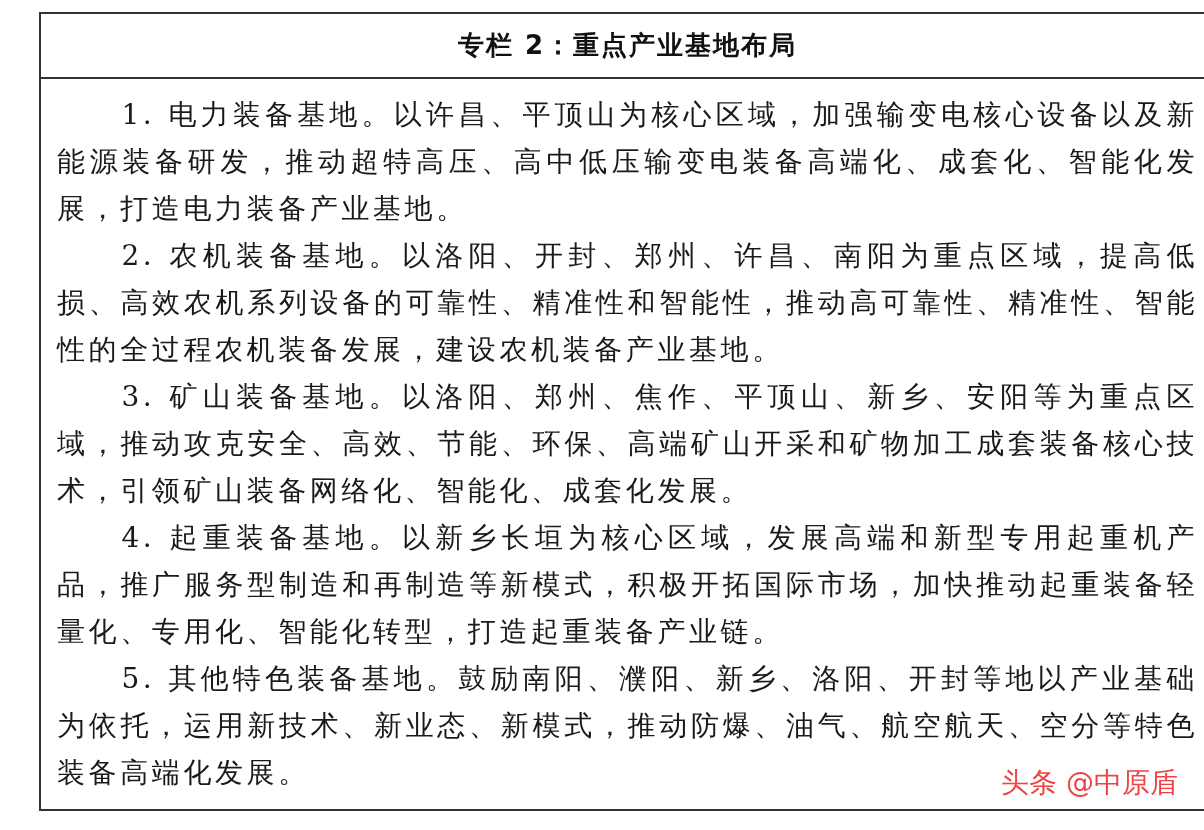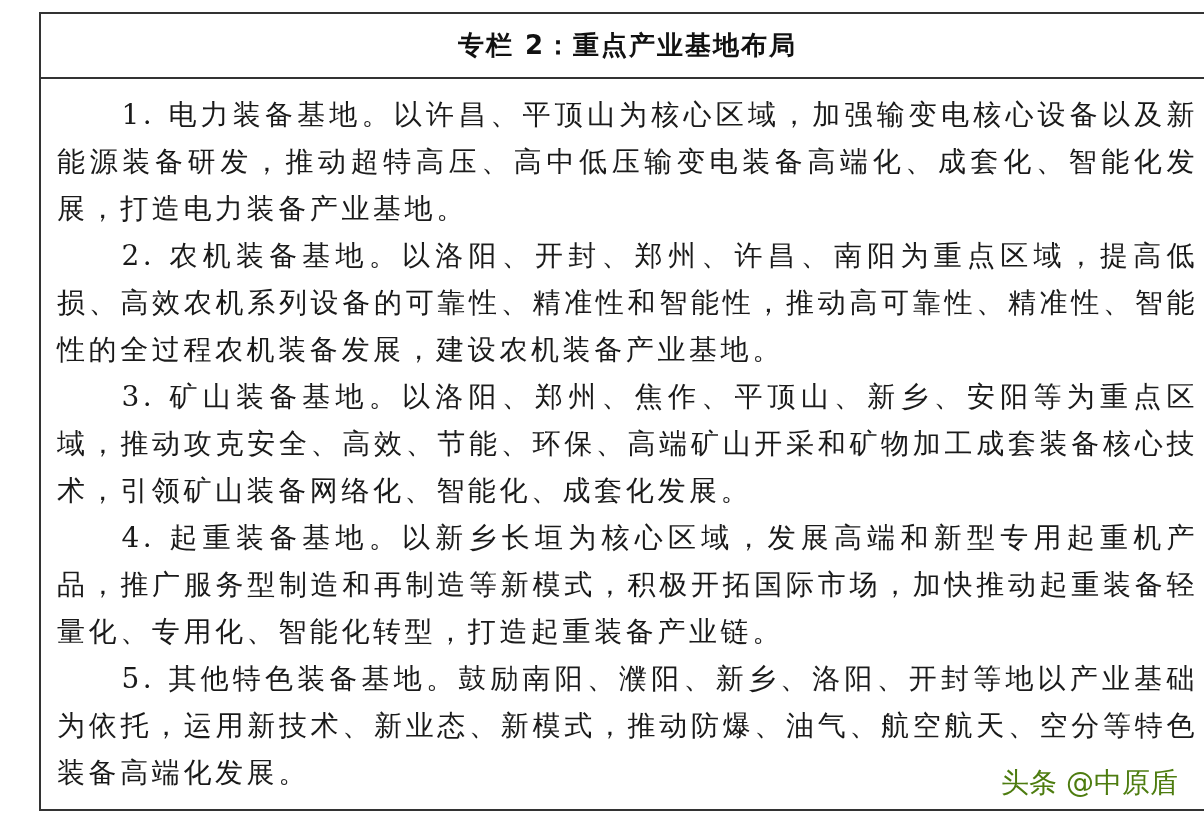--- a/index.html
+++ b/index.html
@@ -51,21 +51,21 @@
       text-indent: 2.3em;
       margin: 0;
       color: #1a1a1a;
     }
     .watermark {
       position: absolute;
       right: 26px;
       bottom: 28px;
       font-family: "DejaVu Sans", "Liberation Sans", sans-serif;
       font-size: 28px;
-      color: #4d7c0f;
+      color: #ef4444;
       letter-spacing: 0px;
     }
   </style>
 </head>
 <body>
 
 <div class="box">
   <div class="header">
     <span class="header-title">专栏 2：重点产业基地布局</span>
   </div>

